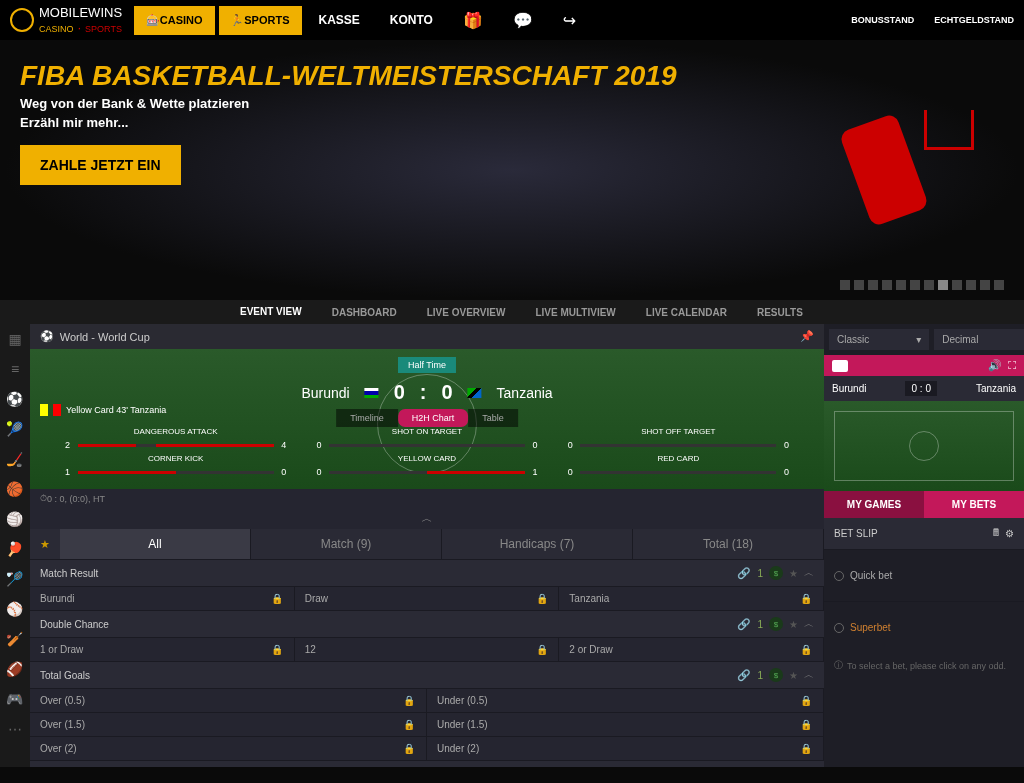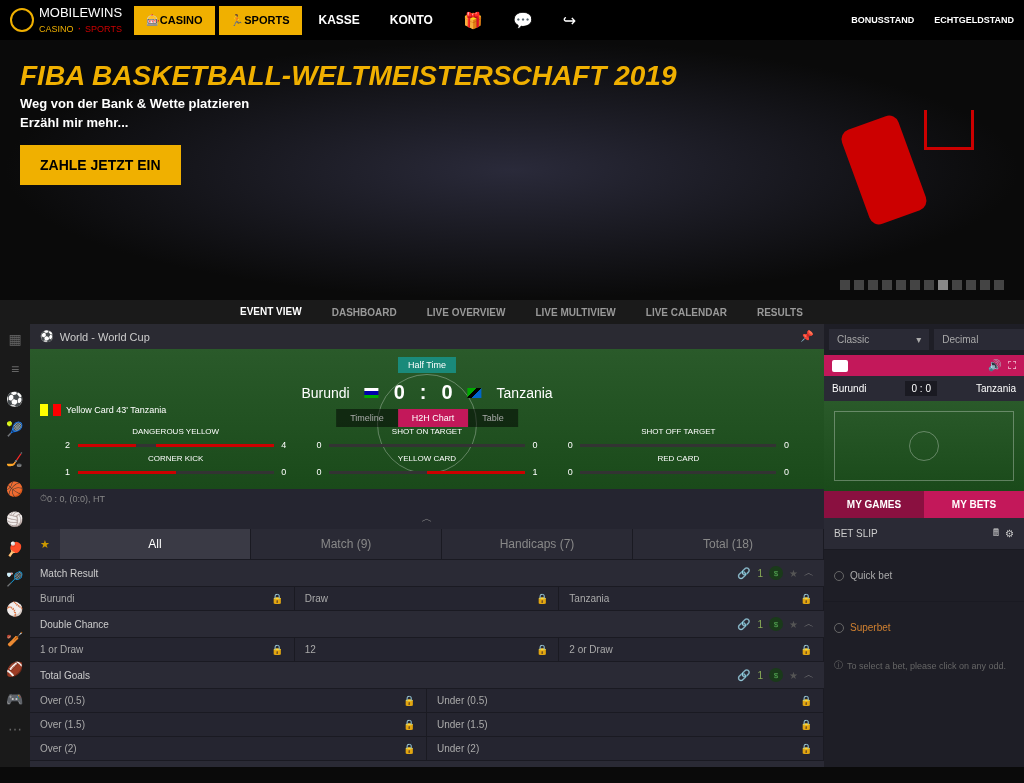--- a/index.html
+++ b/index.html
@@ -42,21 +42,21 @@
 .score-row { position: absolute; top: 32px; left: 50%; transform: translateX(-50%); display: flex; align-items: center; gap: 15px; color: #fff; font-size: 14px; }
 .score { font-size: 20px; font-weight: bold; }
 .flag { width: 14px; height: 10px; display: inline-block; }
 .flag-bur { background: linear-gradient(#fff 33%, #00a 33%, #00a 66%, #0a0 66%); }
 .flag-tan { background: linear-gradient(135deg, #0a0 40%, #000 40%, #000 60%, #06c 60%); }
 .yellow-card { position: absolute; left: 10px; top: 55px; display: flex; align-items: center; gap: 5px; color: #fff; font-size: 9px; }
 .card-yellow { width: 8px; height: 12px; background: #ff0; }
 .card-red { width: 8px; height: 12px; background: #f00; }
 .view-tabs { position: absolute; top: 60px; left: 50%; transform: translateX(-50%); display: flex; }
 .view-tab { padding: 4px 14px; font-size: 9px; background: rgba(0,0,0,0.5); color: #aaa; cursor: pointer; }
-.view-tab.active { background: #c3185a; color: #fff; }
+.view-tab.active { background: #c3185a; color: #fff; border-radius: 7px; }
 .stats { position: absolute; bottom: 8px; left: 0; right: 0; display: flex; justify-content: space-around; padding: 0 20px; }
 .stat-group { text-align: center; width: 30%; }
 .stat-label { color: #fff; font-size: 8px; margin-bottom: 4px; }
 .stat-bar { display: flex; align-items: center; gap: 5px; margin-bottom: 4px; }
 .stat-val { color: #fff; font-size: 9px; width: 10px; }
 .bar { flex: 1; height: 3px; background: #333; position: relative; }
 .bar-left { position: absolute; left: 0; height: 100%; background: #c00; }
 .bar-right { position: absolute; right: 0; height: 100%; background: #c00; }
 .score-strip { background: #252530; padding: 4px 10px; font-size: 9px; color: #888; display: flex; align-items: center; }
 .collapse { text-align: center; background: #252530; padding: 3px; color: #888; cursor: pointer; }
@@ -190,21 +190,21 @@
         <span class="card-red"></span>
         <span>Yellow Card 43' Tanzania</span>
       </div>
       <div class="view-tabs">
         <div class="view-tab">Timeline</div>
         <div class="view-tab active">H2H Chart</div>
         <div class="view-tab">Table</div>
       </div>
       <div class="stats">
         <div class="stat-group">
-          <div class="stat-label">DANGEROUS YELLOW</div>
+          <div class="stat-label">DANGEROUS ATTACK</div>
           <div class="stat-bar">
               <span class="stat-val">2</span>
               <div class="bar">
                 <div class="bar-left" style="width:30%"></div>
                 <div class="bar-right" style="width:60%"></div>
               </div>
               <span class="stat-val">4</span>
             </div>
           <div class="stat-label">CORNER KICK</div>
           <div class="stat-bar">

